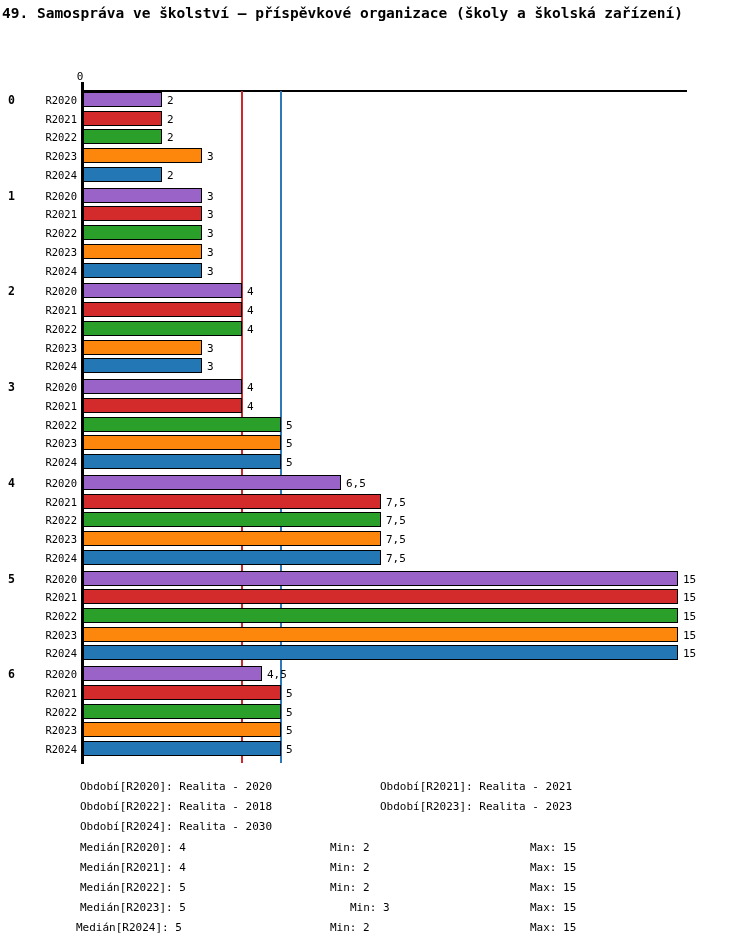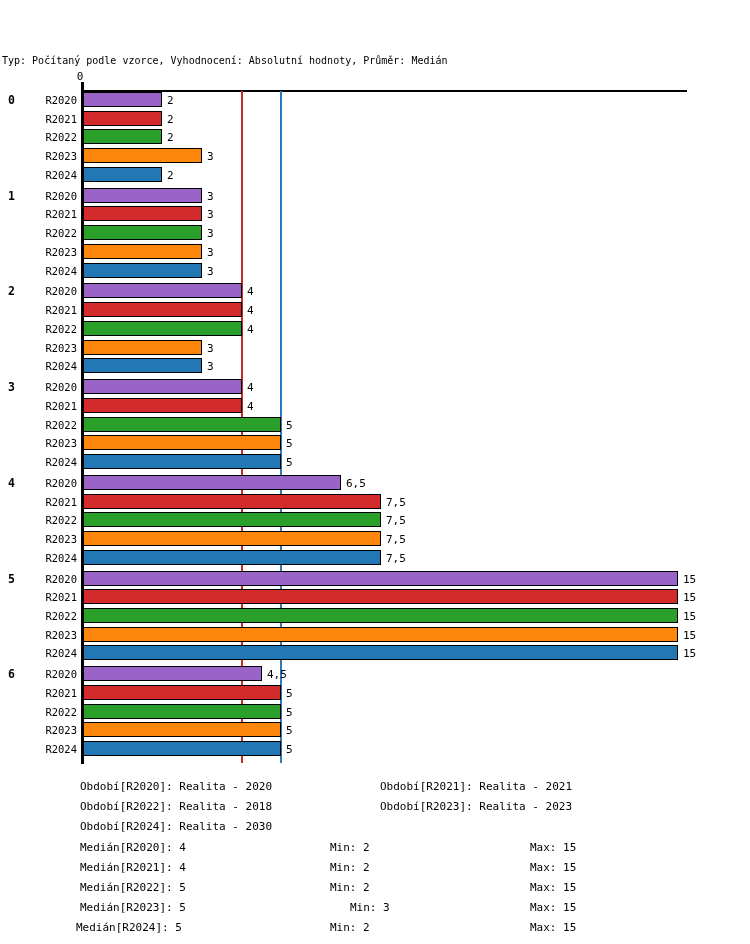--- a/index.html
+++ b/index.html
@@ -23,21 +23,21 @@
   .rlabel{position:absolute;width:77px;text-align:right;font-size:10.5px;}
   .bar{position:absolute;height:15px;border:1.5px solid #000;box-sizing:border-box;}
   .vlabel{position:absolute;font-size:11px;}
   .legend{position:absolute;left:0;top:0;width:750px;height:944px;}
   .ltext{position:absolute;font-size:11px;white-space:pre;}
 </style>
 </head>
 <body>
 
 <div class="screen">
-  <div class="meta">Typ: Počítaný podle vzorce, Vyhodnocení: Absolutní hodnoty, Průměr: Medián</div>
+  <div class="title1">49. Samospráva ve školství – příspěvkové organizace (školy a školská zařízení)</div>
 
   <div class="plot">
     <div class="x-origin">0</div>
     <div class="x-axis"></div>
     <div class="y-axis"></div>
 
   <div class="refline" style="left: 241px; top: 91px; width: 2px; height: 672px; background: rgb(204, 42, 42);"></div>
       <div class="refline" style="left: 280px; top: 91px; width: 2px; height: 672px; background: rgb(46, 121, 185);"></div>
       <div class="glabel" style="left: 8px; top: 93px;">0</div>
       <div class="rlabel" style="left: 0px; top: 94px;">R2020</div>

